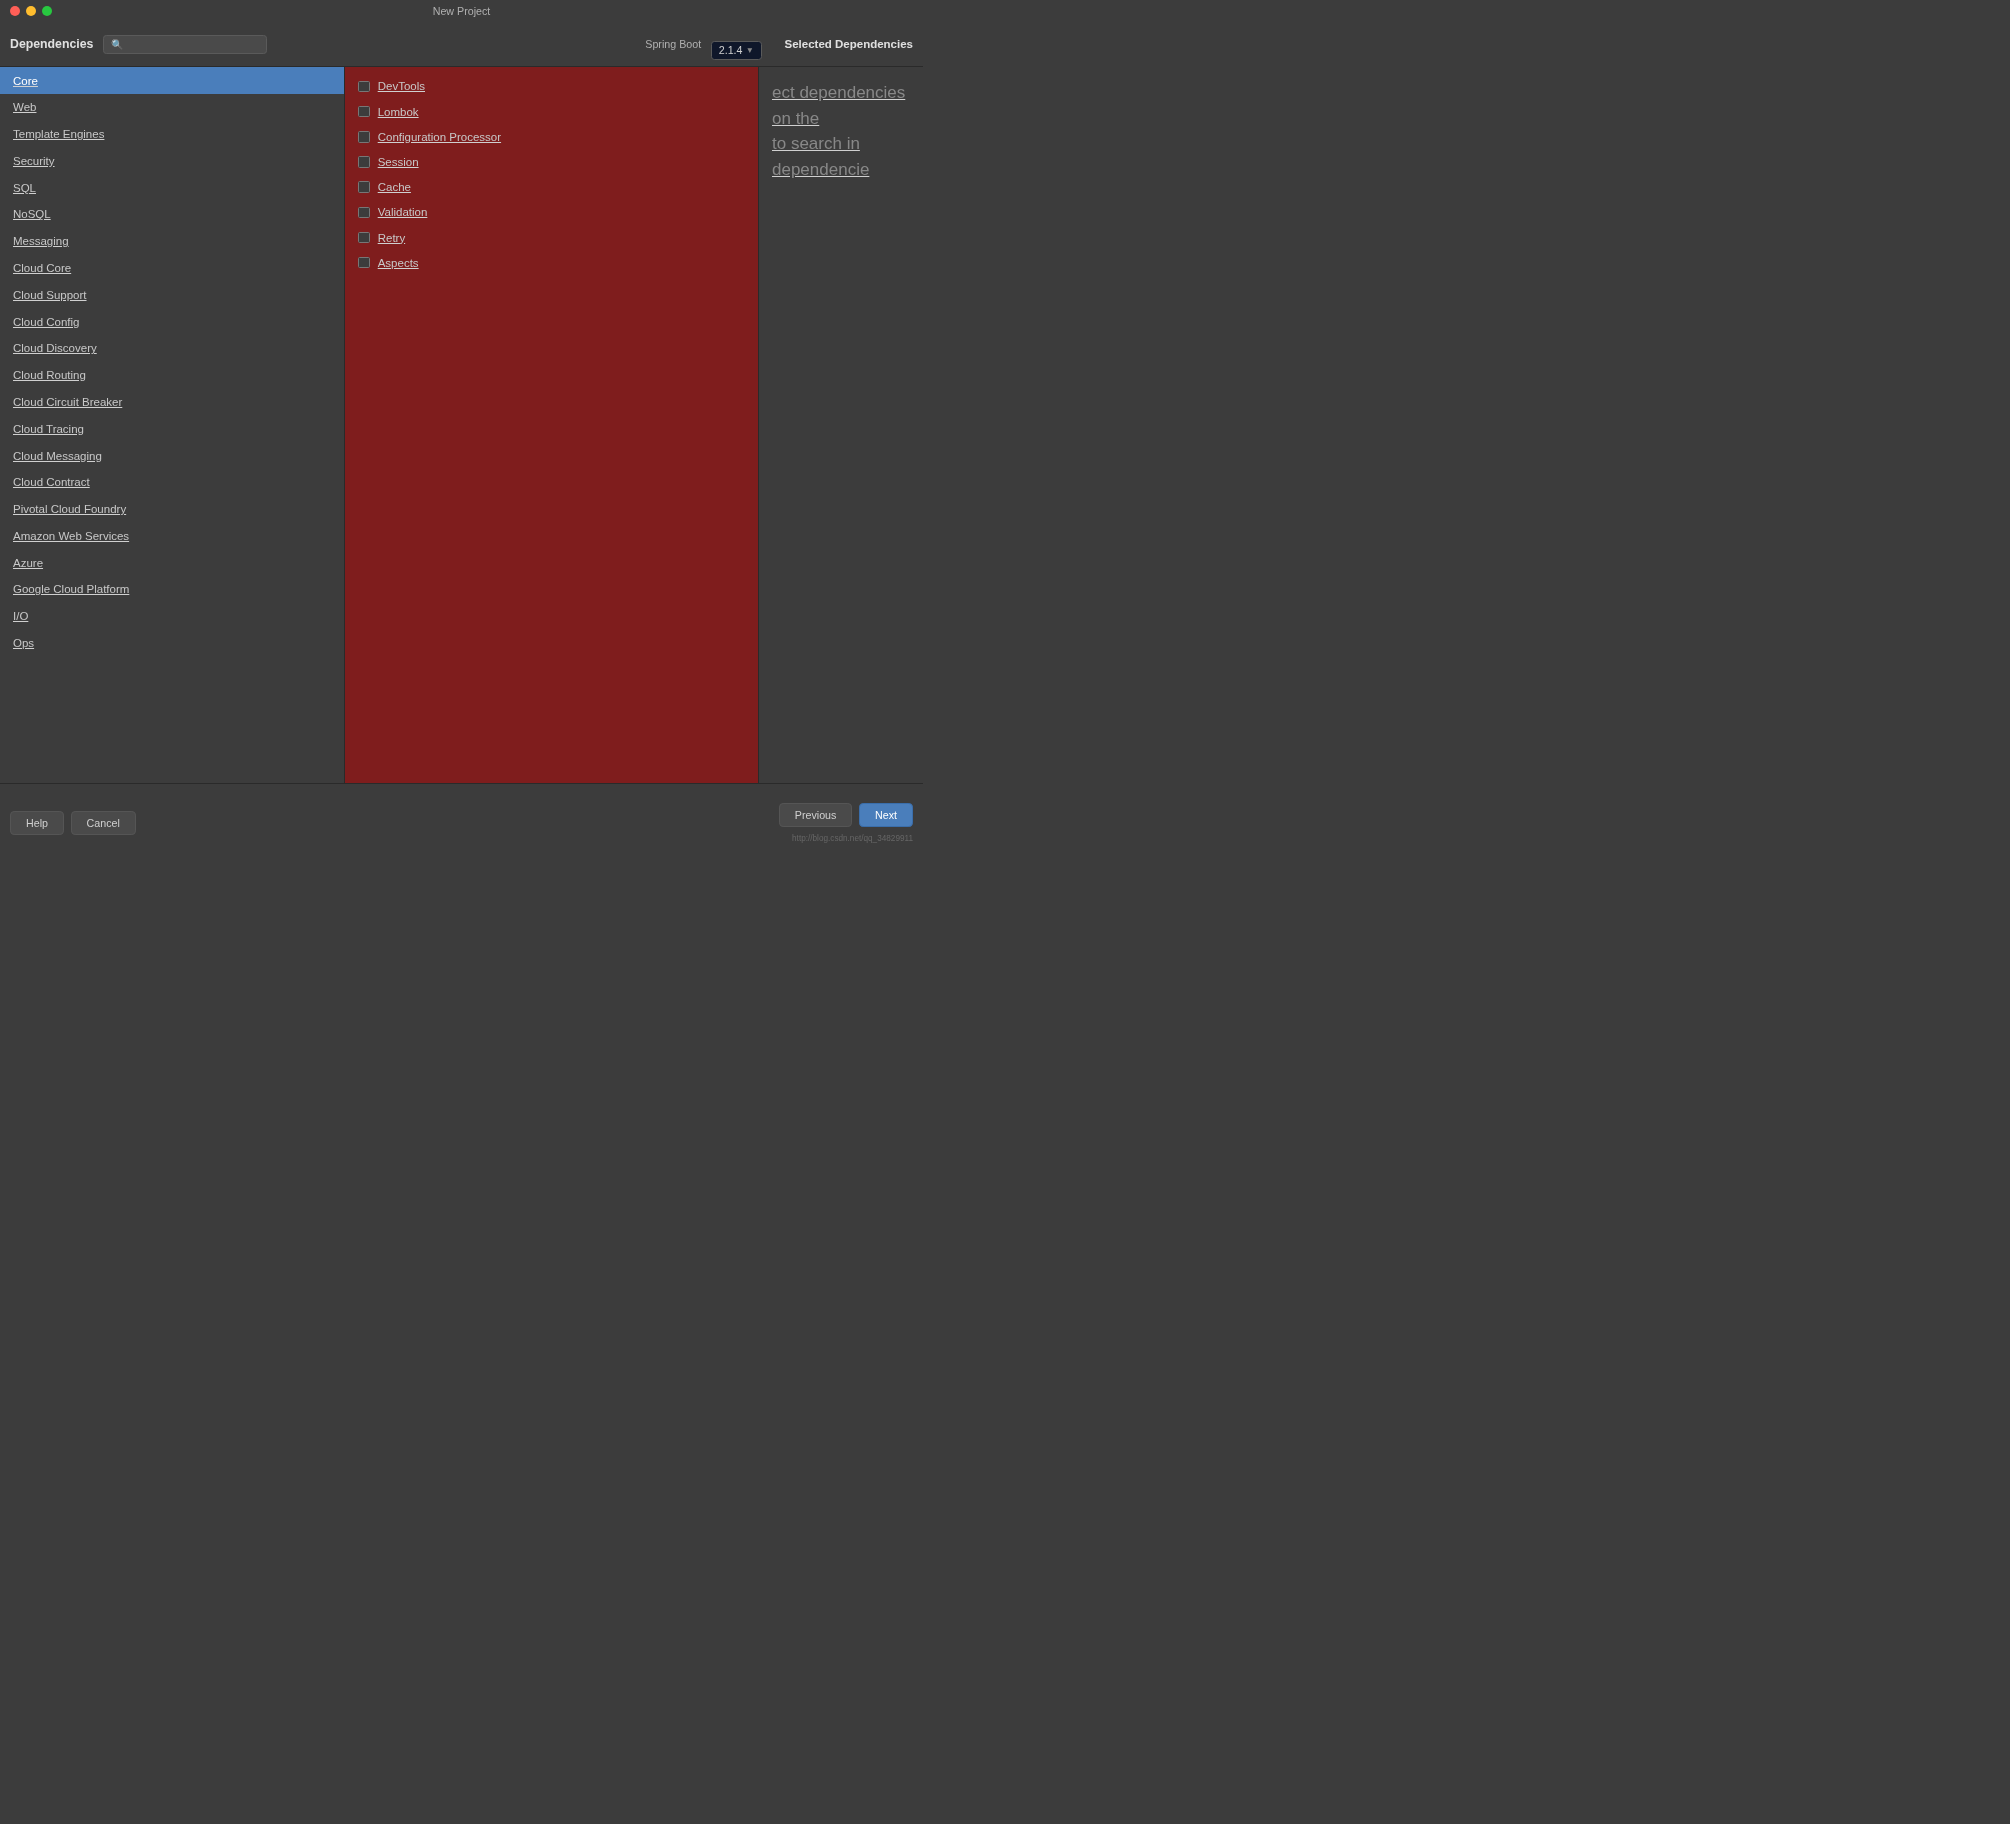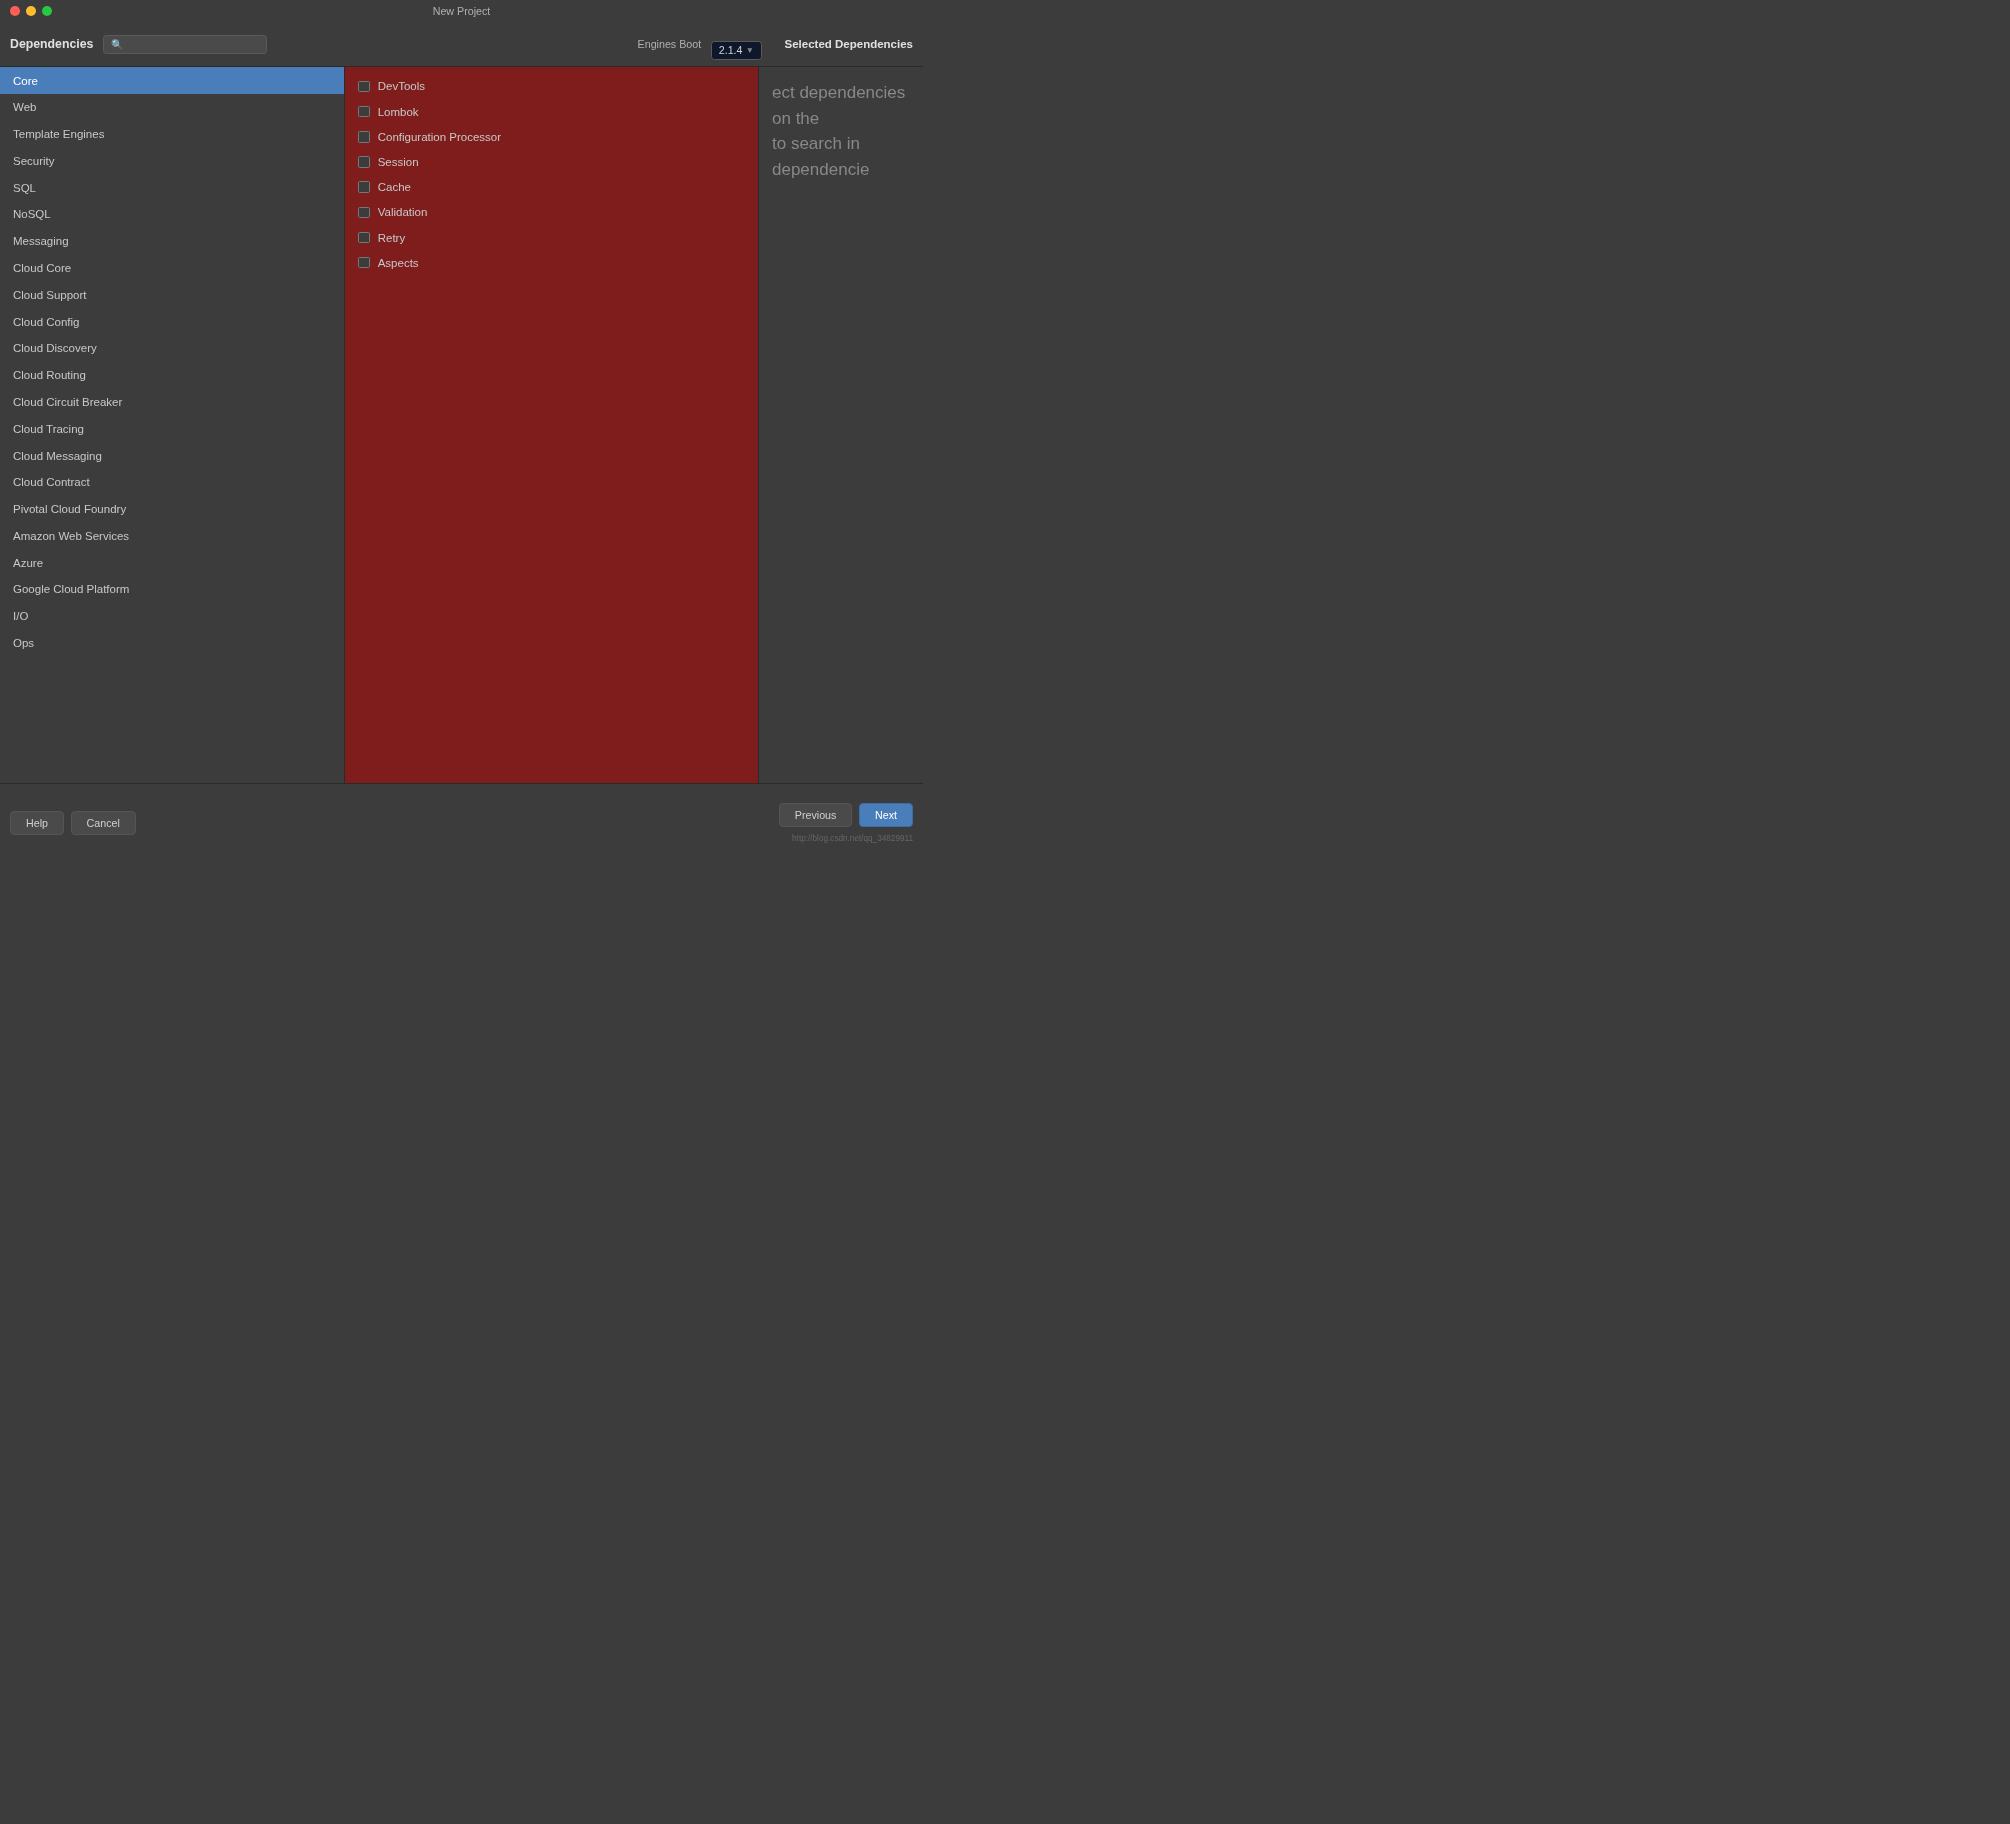--- a/index.html
+++ b/index.html
@@ -125,20 +125,21 @@
       font-size: 11.5px;
       color: #e0e0e0;
       margin-left: 13px;
       white-space: nowrap;
     }
 
     .content-area {
       display: flex;
       flex: 1;
       overflow: hidden;
+      text-decoration: underline;
     }
 
     .left-panel {
       width: 345px;
       min-width: 345px;
       overflow-y: auto;
       background: #3c3c3c;
       border-right: 0.8px solid #2a2a2a;
     }
 
@@ -278,21 +279,21 @@
   <span>New Project</span>
 </div>
 
 <div class="main-container">
   <div class="header">
     <span class="header-title">Dependencies</span>
     <div class="search-box">
       <span class="search-icon">🔍</span>
       <input class="search-input" type="text" placeholder="" style="">
     </div>
-    <span class="spring-boot-label">Engines Boot</span>
+    <span class="spring-boot-label">Spring Boot</span>
     <div class="spring-boot-version">
       <span>2.1.4</span>
       <span class="chevron-down">▼</span>
     </div>
     <span class="selected-deps-label">Selected Dependencies</span>
   </div>
 
   <div class="content-area">
     <div class="left-panel" id="left-panel">
         <div class="nav-item active">Core</div>

